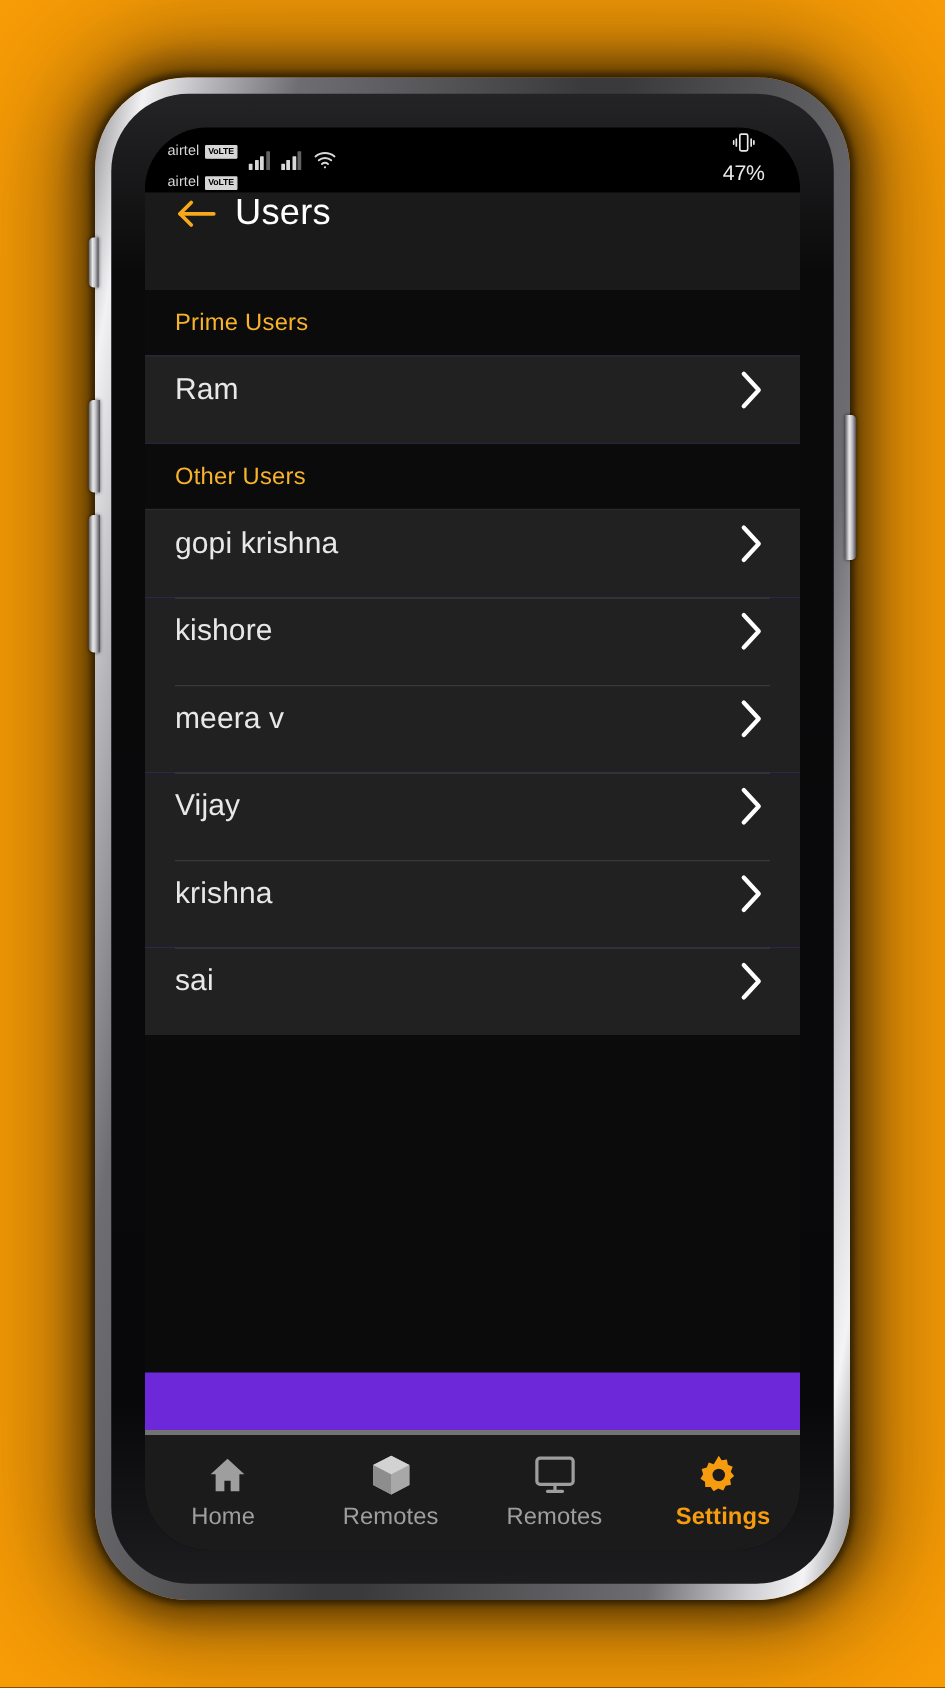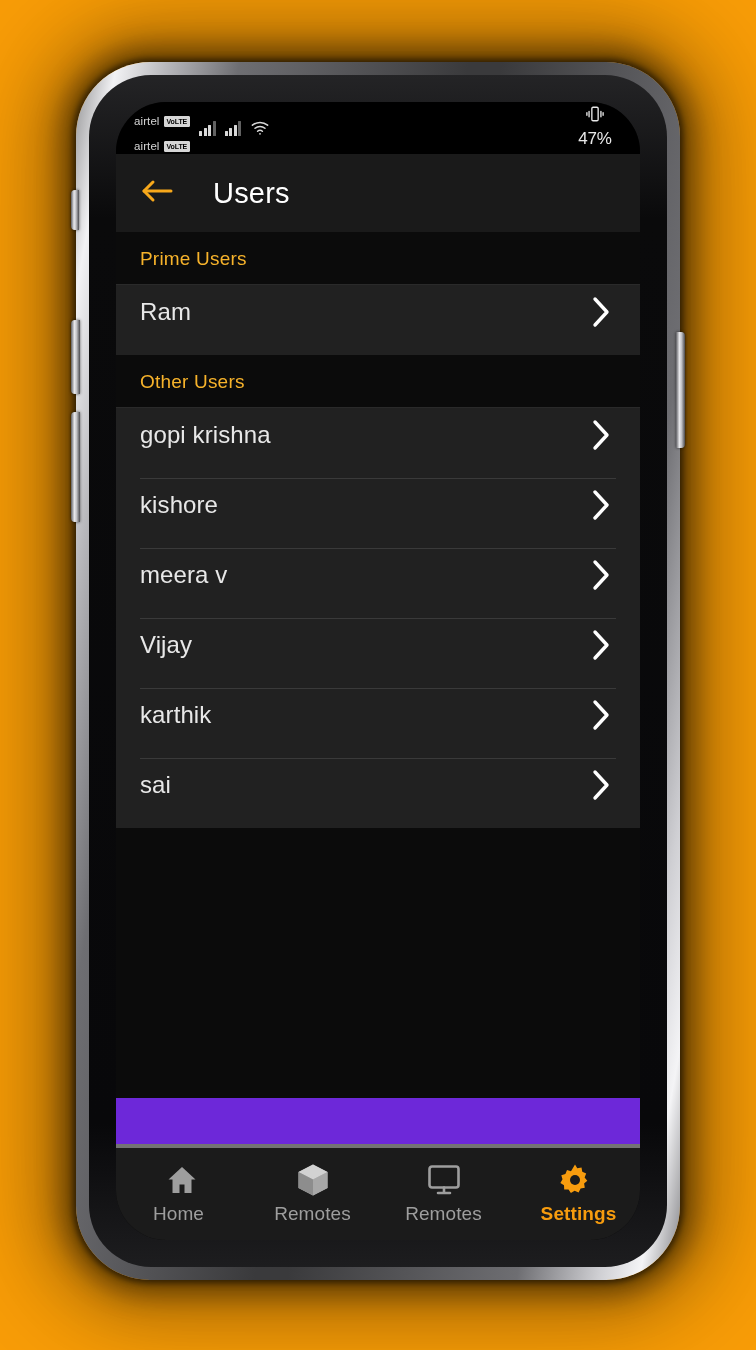--- a/index.html
+++ b/index.html
@@ -103,23 +103,23 @@
   .sig-bars i:nth-child(4){ height:15px; opacity:.45; }
   #status-right { margin-left:auto; display:flex; align-items:center; gap:6px; font-size:17px; color:#e9e9e9;flex-direction:column; }
   #battery-pct { font-size:17px; letter-spacing:-.2px; }
   #clock { font-size:18px; letter-spacing:.2px; }
   .ico { display:inline-flex; align-items:center; }
 
   
   #app-bar {
     height:78px;
     background:#1a1a1a;
-    display:flex; align-items:center;
+    display:flex; align-items:flex-start;
     padding-left:22px;
-    gap:37px;
+    gap:12px;
     flex:none;
   }
   #back-button { width:38px; height:38px; display:flex; align-items:center; justify-content:center; cursor:pointer; }
   #page-title { color:#fff; font-size:29px; font-weight:400; letter-spacing:.2px; }
 
   
   #user-list { flex:1; background:#6d28d9; overflow:hidden; }
   .section-header {
     background:#0b0b0b;
     color:#F7B32B;
@@ -303,21 +303,21 @@
         </div>
         <div class="user-row">
           <span class="user-name">Vijay</span>
           <span class="chevron">
             <svg width="22" height="34" viewBox="0 0 22 34" fill="none" stroke="#ffffff" stroke-width="3.4" stroke-linecap="round" stroke-linejoin="round">
                 <path d="M5 4l12 13L5 30"></path>
               </svg>
           </span>
         </div>
         <div class="user-row">
-          <span class="user-name">karthik</span>
+          <span class="user-name">krishna</span>
           <span class="chevron">
             <svg width="22" height="34" viewBox="0 0 22 34" fill="none" stroke="#ffffff" stroke-width="3.4" stroke-linecap="round" stroke-linejoin="round">
                 <path d="M5 4l12 13L5 30"></path>
               </svg>
           </span>
         </div>
         <div class="user-row">
           <span class="user-name">sai</span>
           <span class="chevron">
             <svg width="22" height="34" viewBox="0 0 22 34" fill="none" stroke="#ffffff" stroke-width="3.4" stroke-linecap="round" stroke-linejoin="round">

